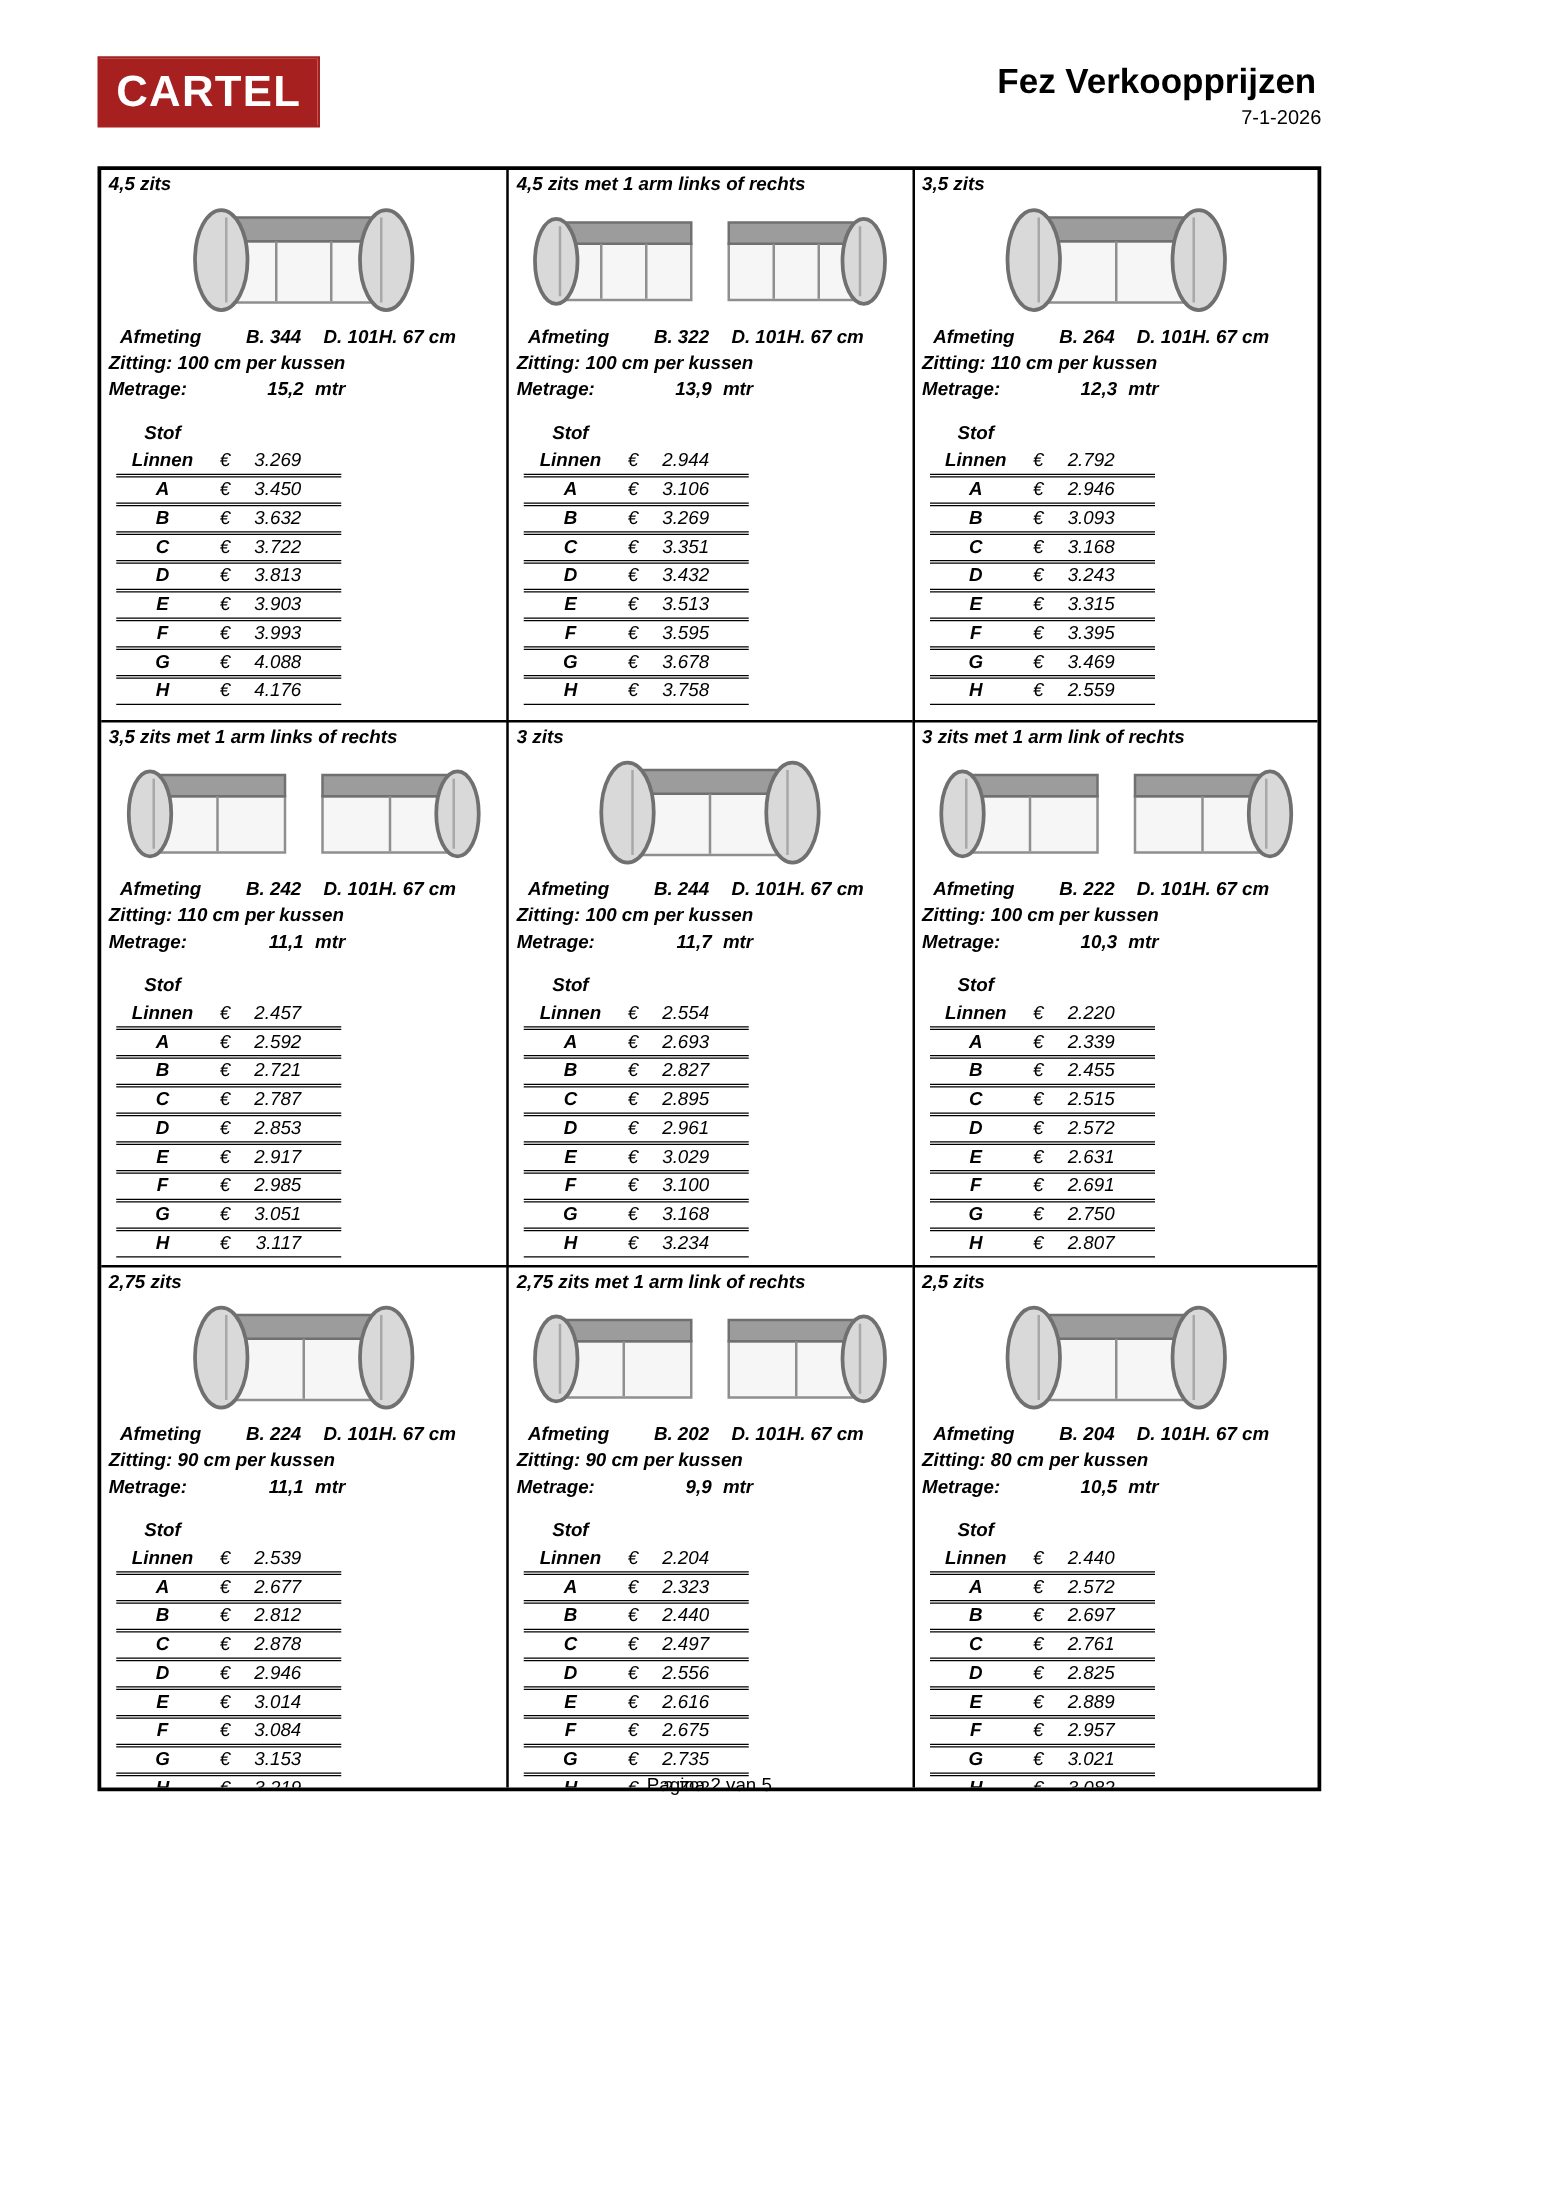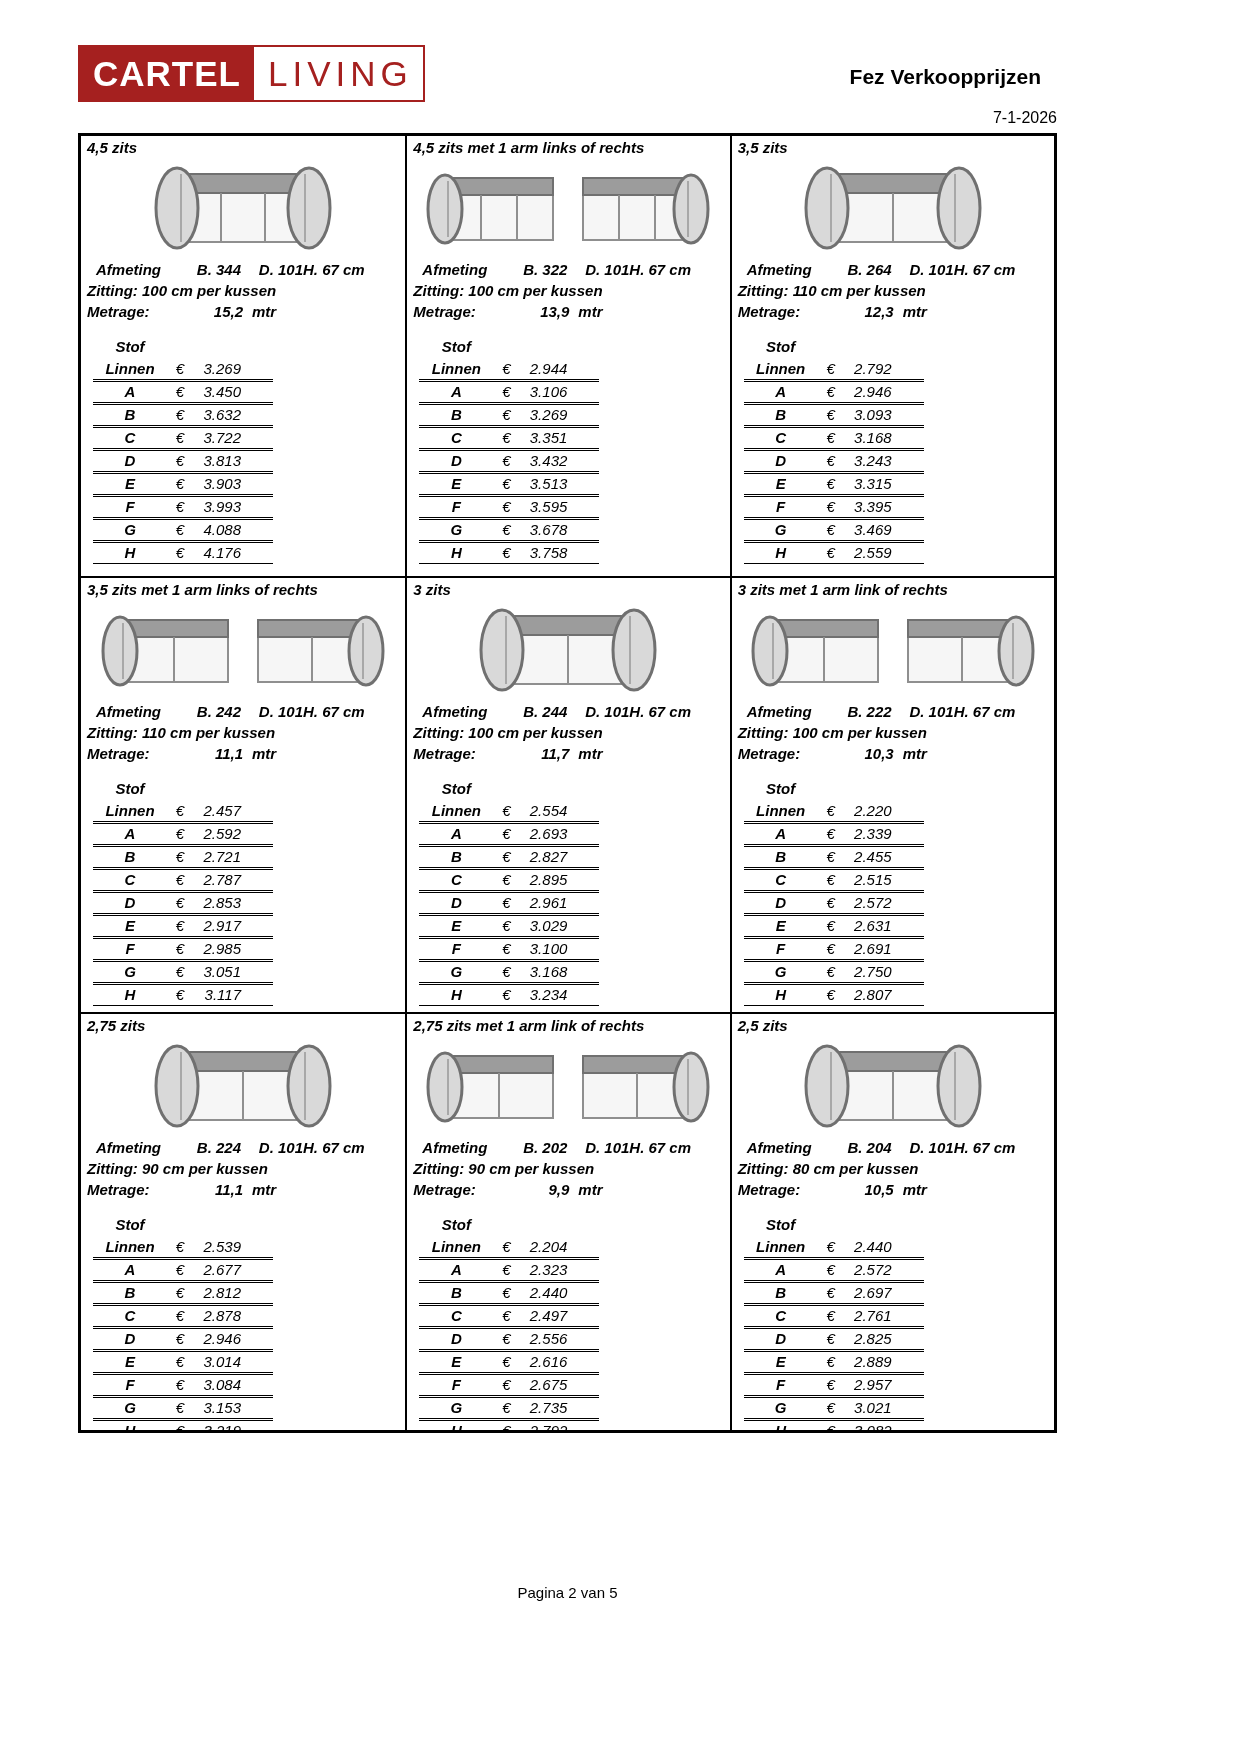--- a/index.html
+++ b/index.html
@@ -37,21 +37,21 @@
   }
   .logo-living {
     background: #fff;
     color: var(--brand-red, #A5201F);
     font-weight: normal;
     font-size: 35px;
     letter-spacing: 5px;
     padding: 7px 10px 0 14px;
   }
   .header-right { text-align: right; }
-  .page-title { margin: 16px; font-size: 21px; font-weight: bold; line-height: 32px; }
+  .page-title { margin: 4px; font-size: 28px; font-weight: bold; line-height: 32px; }
   .date { font-size: 16px; margin-top: 5px; }
 
   
   .grid {
     position: absolute;
     top: 133px; left: 78px;
     width: 979px;
     border: 3px solid #000;
     display: grid;
     grid-template-columns: 1fr 1fr 1fr;
@@ -97,34 +97,33 @@
     border-bottom: 1.5px solid #000;
     align-items: baseline;
   }
   .price-row.boxed { border-top: 1.5px solid #000; margin-top: 1px; }
   .stof-name { width: 74px; text-align: center; font-weight: bold; }
   .euro { width: 26px; text-align: center; font-weight: normal; }
   .price { width: 48px; text-align: right; font-weight: normal; }
 
   .footer {
     position: absolute;
-    top: 1584px; left: 78px; width: 979px;
+    top: 1420px; left: 78px; width: 979px;
     text-align: center;
     font-size: 15px;
   }
 </style>
 </head>
 <body>
 
 <div class="page">
 
   <div class="header">
     <div class="logo">
       <span class="logo-cartel">CARTEL</span>
-      <span class="logo-living">LIVING</span>
     </div>
     <div class="header-right">
       <h1 class="page-title">Fez Verkoopprijzen</h1>
       <div class="date">7-1-2026</div>
     </div>
   </div>
 
   <div class="grid" id="grid">
   <section class="cell">
     <h2 class="cell-title">4,5 zits</h2>

